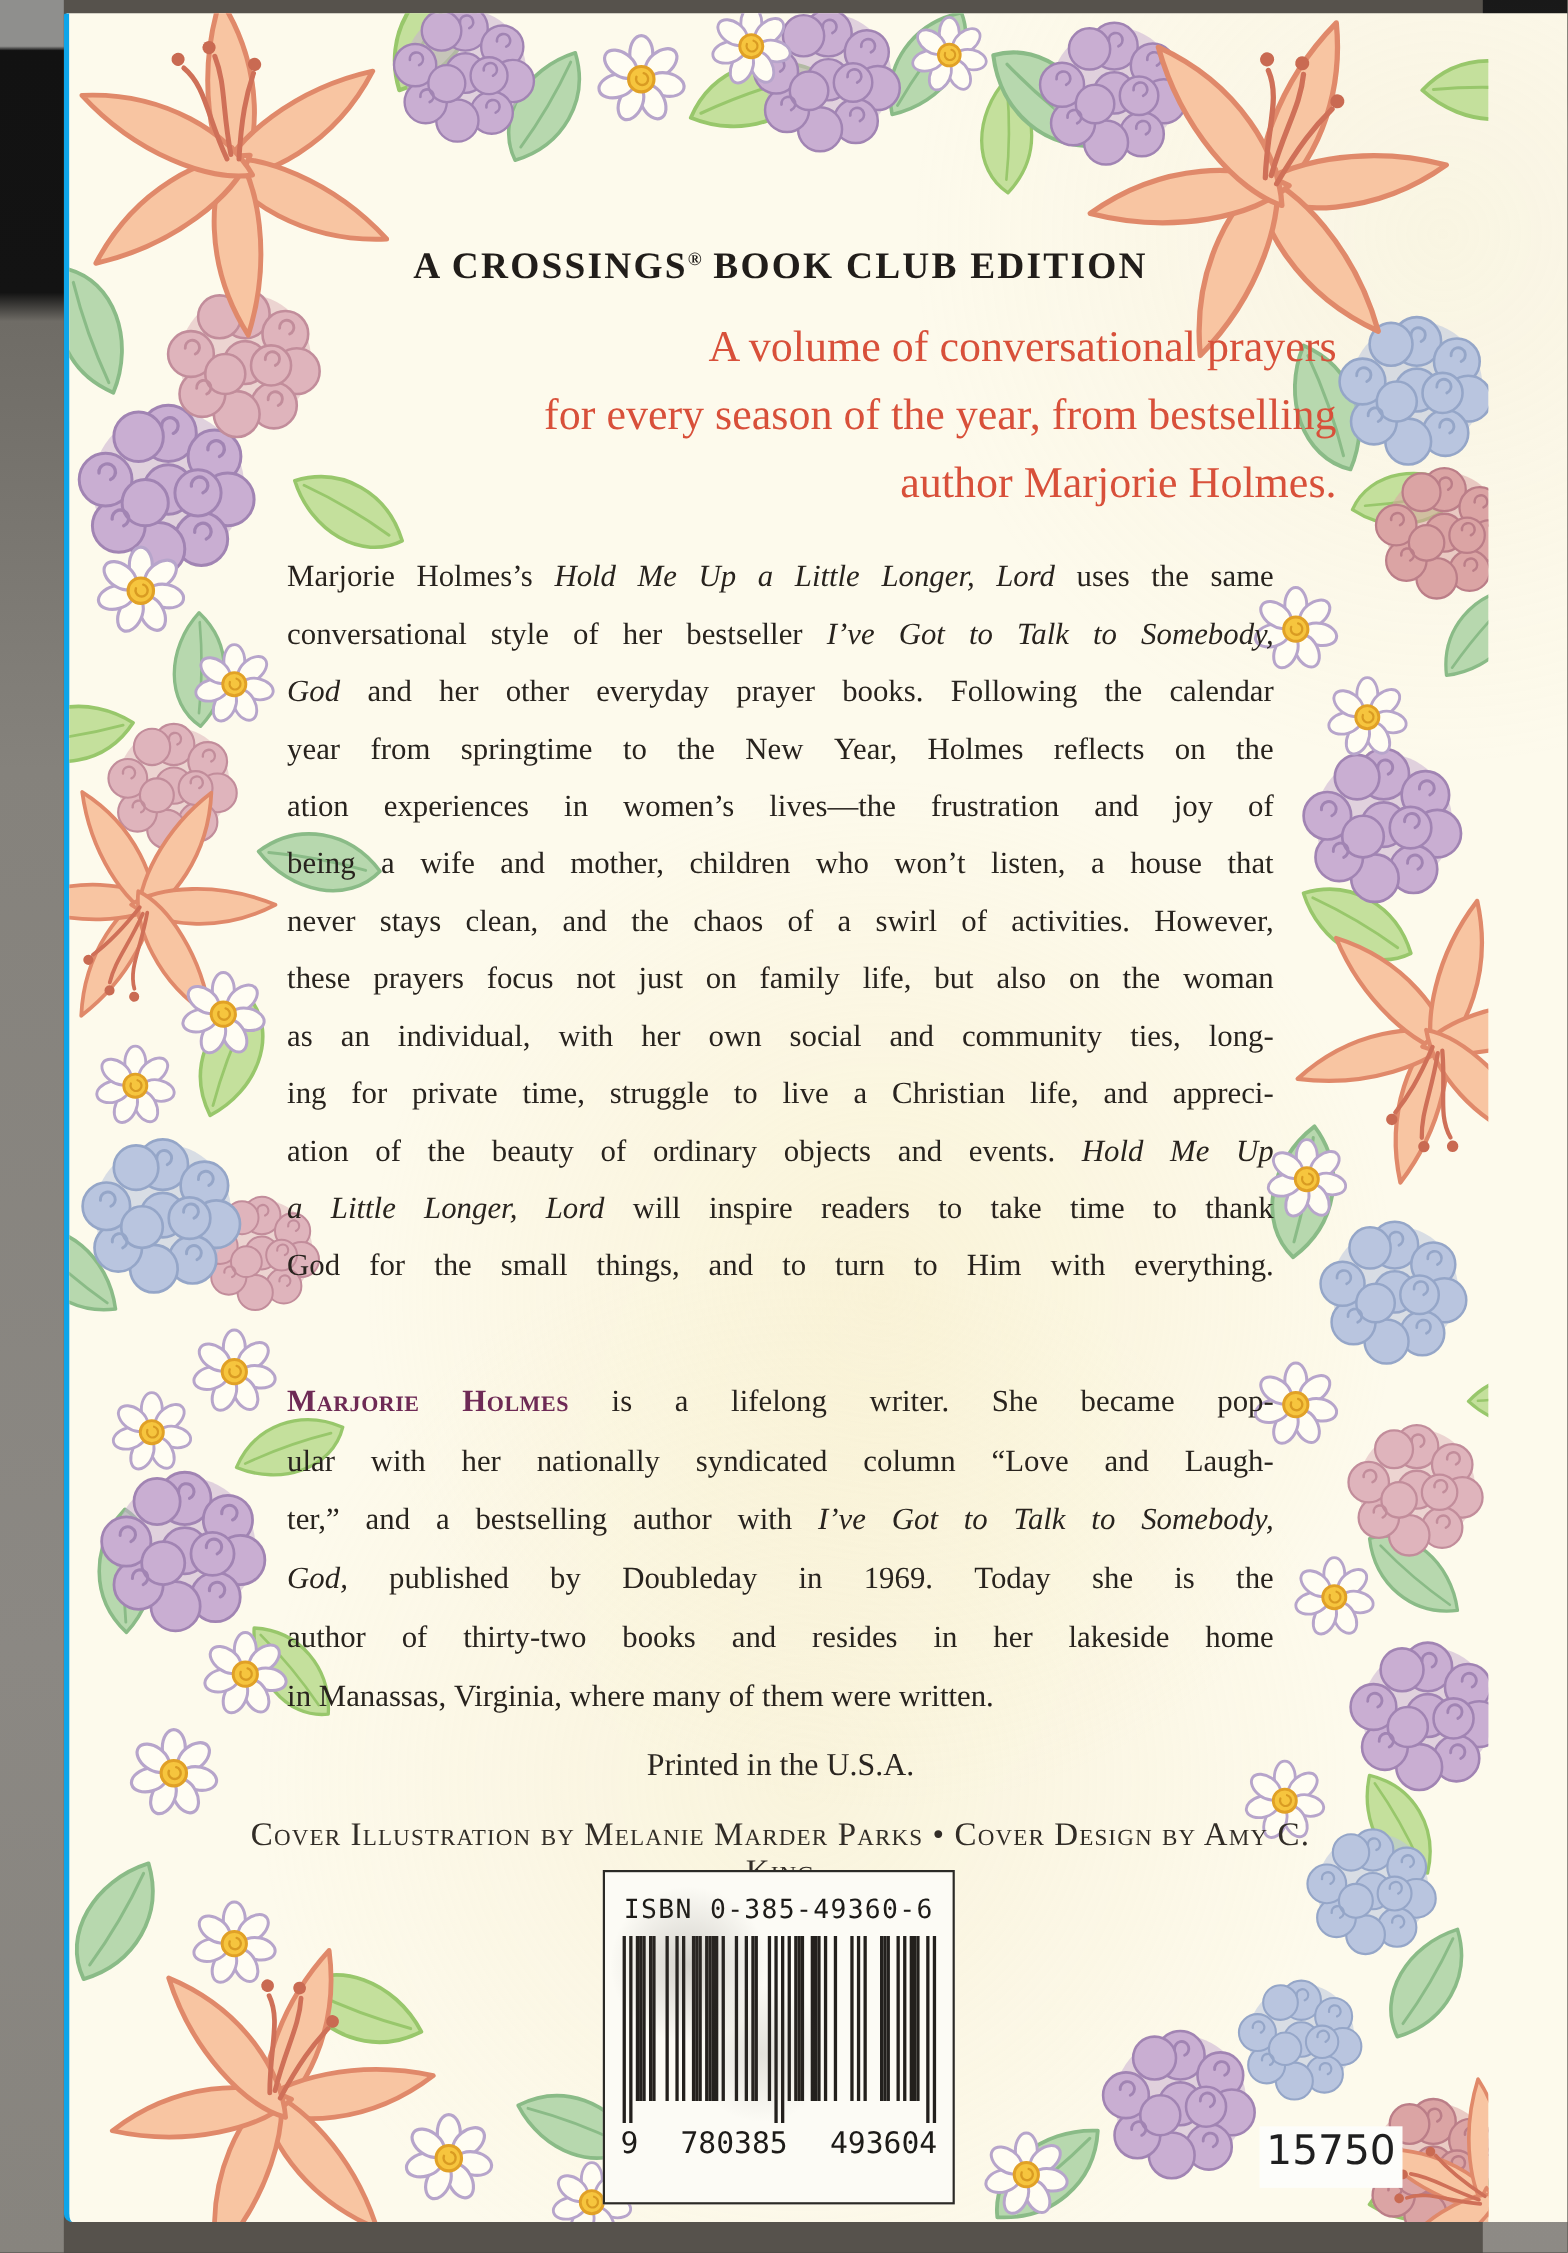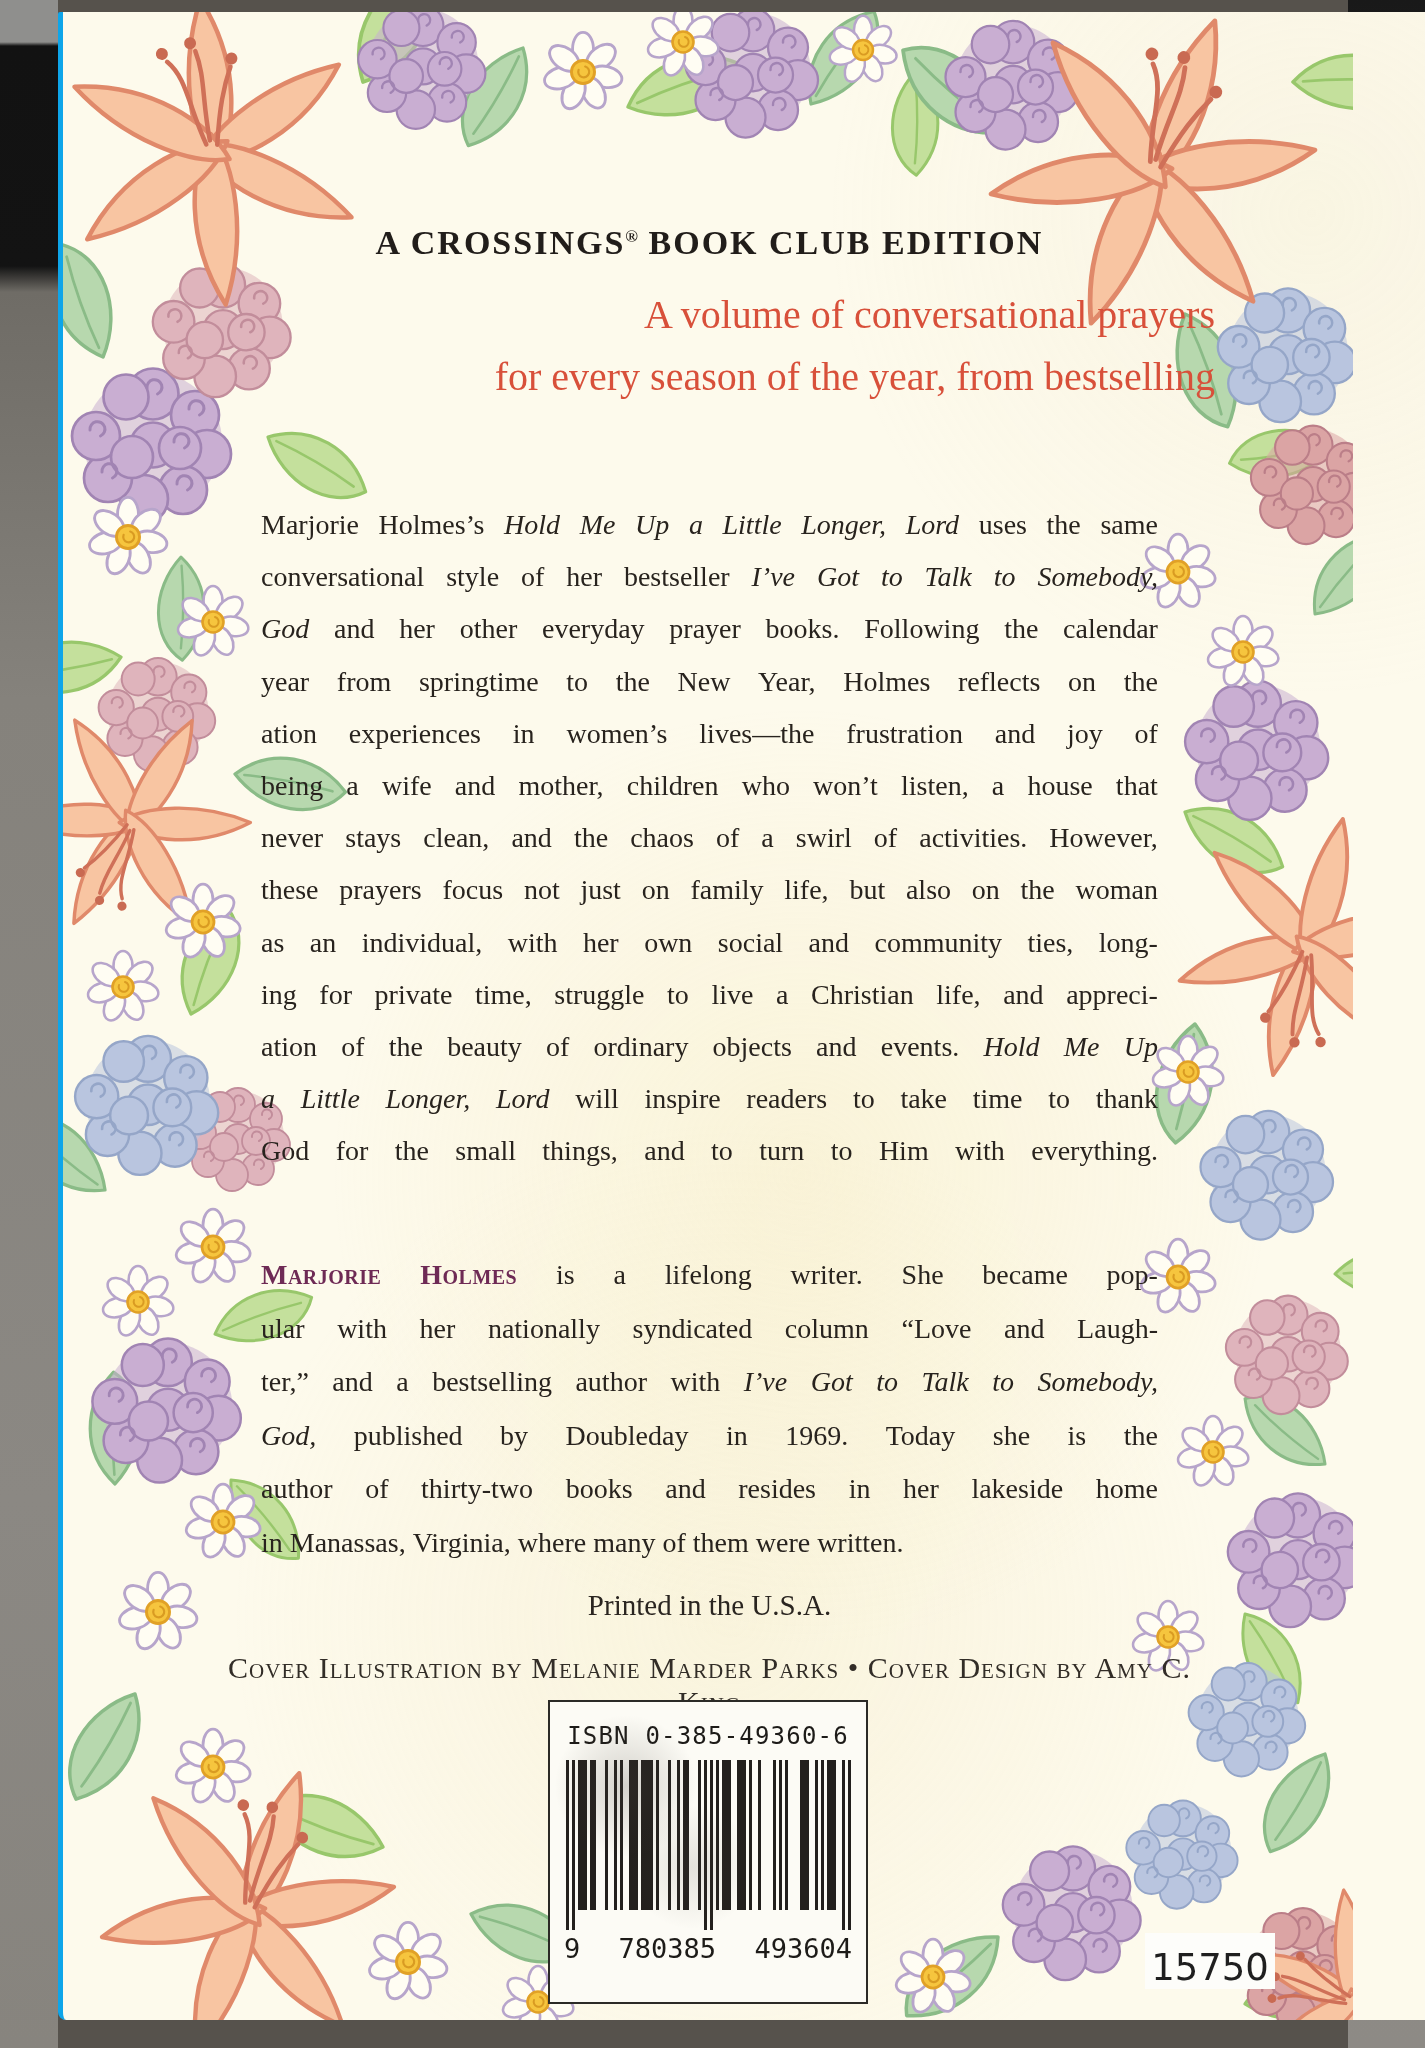--- a/index.html
+++ b/index.html
@@ -48,21 +48,21 @@
   .isbn{font-family:"DejaVu Sans Mono",monospace;font-size:24px;letter-spacing:1.2px;
       color:#1d1b18;text-align:center;margin:8px 0 10px 0;white-space:nowrap;}
   .bars{position:relative;height:170px;width:285px;margin:0 auto;display:flex;align-items:flex-start;}
   .bars .m{width:3px;height:150px;}
   .bars .b{background:#23201d;}
   .bars .g{height:170px;}
   .eanrow{display:flex;justify-content:space-between;width:100%;margin-top:3px;
       font-family:"DejaVu Sans Mono",monospace;font-size:27px;color:#1d1b18;}
   
   .stock{position:absolute;left:1145px;top:1933px;width:130px;height:56px;background:#fdfdfa;
-      display:flex;align-items:flex-end;justify-content:center;
+      display:flex;align-items:flex-start;justify-content:center;
       font-family:"DejaVu Sans",sans-serif;font-size:37px;color:#1f1f1f;}
 </style>
 </head>
 <body>
 
 <div class="scan">
   <div class="edge edge-left"></div>
   <div class="edge edge-right"></div>
 
   <div class="cover">
@@ -211,20 +211,21 @@
           <use href="#daisy" transform="translate(1150 1440) rotate(0) scale(1)"></use>
           <use href="#daisy" transform="translate(1105 1625) rotate(0) scale(1)"></use>
         </g>
     </svg>
 
     <div class="bookclub"><span>A CROSSINGS</span><sup>®</sup><span> BOOK CLUB EDITION</span></div>
 
     <div class="tagline" id="tagline">
         <div>A volume of conversational prayers</div>
         <div>for every season of the year, from bestselling</div>
+        <div>author Marjorie Holmes.</div>
       </div>
 
     <div class="desc" id="desc">
         <div class="tline">
           <span>Marjorie</span>
           <span>Holmes’s</span>
           <span class="it">Hold</span>
           <span class="it">Me</span>
           <span class="it">Up</span>
           <span class="it">a</span>

